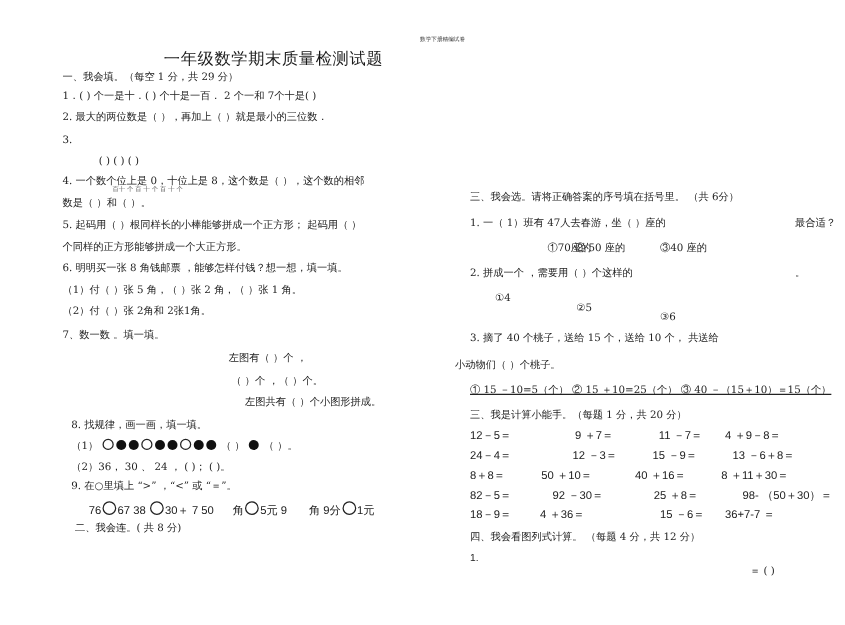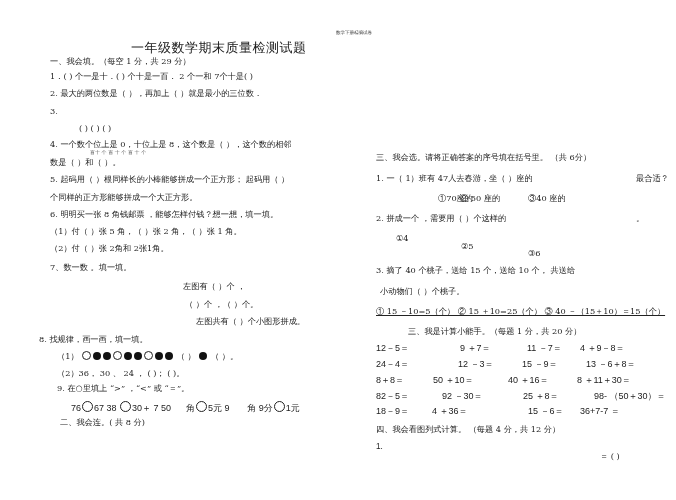--- a/index.html
+++ b/index.html
@@ -32,21 +32,21 @@
   <div class="abs" style="left:50px;top:158px;">数是（            ）和（            ）。</div>
   <div class="abs" style="left:50px;top:175px;">5. 起码用（         ）根同样长的小棒能够拼成一个正方形；   起码用（        ）</div>
   <div class="abs" style="left:50px;top:193px;">个同样的正方形能够拼成一个大正方形。</div>
   <div class="abs" style="left:50px;top:210px;">6. 明明买一张  8 角钱邮票                ，能够怎样付钱？想一想，填一填。</div>
   <div class="abs" style="left:50px;top:227px;">（1）付（        ）张 5 角，（     ）张 2 角，（     ）张 1 角。</div>
   <div class="abs" style="left:50px;top:244px;">（2）付（        ）张 2角和 2张1角。</div>
   <div class="abs" style="left:50px;top:263px;">7、数一数  。填一填。</div>
   <div class="abs" style="left:183px;top:282px;">左图有（          ）个              ，</div>
   <div class="abs" style="left:185px;top:300px;">（      ）个             ，（     ）个。</div>
   <div class="abs" style="left:196px;top:317px;">左图共有（          ）个小图形拼成。</div>
-  <div class="abs" style="left:39px;top:335px;">8. 找规律，画一画，填一填。</div>
+  <div class="abs" style="left:57px;top:335px;">8. 找规律，画一画，填一填。</div>
 
   <div class="abs" style="left:57px;top:351px;">
     <span>（1）</span>
     <span class="odot"></span><span class="dot"></span><span class="dot"></span><span class="odot"></span><span class="dot"></span><span class="dot"></span><span class="odot"></span><span class="dot"></span><span class="dot"></span>
     <span>（            ）</span>
     <span class="dot"></span>
     <span>（            ）。</span>
   </div>
 
   <div class="abs" style="left:57px;top:369px;">（2）36， 30 、 24 ，  (              )；  (        )。</div>
@@ -66,24 +66,24 @@
   <div class="abs" style="left:636px;top:174px;">最合适？</div>
   <div class="abs" style="left:390px;top:194px;margin-left:48px;">①70座的</div>
   <div class="abs" style="left:460px;top:194px;">② 50 座的</div>
   <div class="abs" style="left:528px;top:194px;">③40 座的</div>
   <div class="abs" style="left:376px;top:214px;">2. 拼成一个                        ，需要用（          ）个这样的</div>
   <div class="abs" style="left:636px;top:214px;">。</div>
   <div class="abs" style="left:396px;top:234px;">①4</div>
   <div class="abs" style="left:461px;top:242px;">②5</div>
   <div class="abs" style="left:528px;top:234px;margin-top:15px;">③6</div>
   <div class="abs" style="left:376px;top:266px;">3.              摘了 40 个桃子，送给        15 个，送给        10 个，            共送给</div>
-  <div class="abs" style="left:380px;top:287px;">小动物们（            ）个桃子。</div>
+  <div class="abs" style="left:364px;top:287px;">小动物们（            ）个桃子。</div>
   <div class="abs" style="left:376px;top:307px;text-decoration:underline;">① 15 －10=5（个） ② 15 ＋10=25（个） ③ 40 －（15＋10）＝15（个）</div>
 
-  <div class="abs" style="left:376px;top:327px;margin-left:32px;">三、我是计算小能手。（每题 1 分，共 20 分）</div>
+  <div class="abs" style="left:376px;top:327px;">三、我是计算小能手。（每题 1 分，共 20 分）</div>
 
   <div class="abs sans" style="left:376px;top:344px;font-size:9px;">
     <span style="position:absolute;left:0">12－5＝</span>
     <span style="position:absolute;left:84px">9  ＋7＝</span>
     <span style="position:absolute;left:151px">11  －7＝</span>
     <span style="position:absolute;left:204px">4      ＋9－8＝</span>
   </div>
   <div class="abs sans" style="left:376px;top:360px;font-size:9px;">
     <span style="position:absolute;left:0">24－4＝</span>
     <span style="position:absolute;left:82px">12 －3＝</span>

